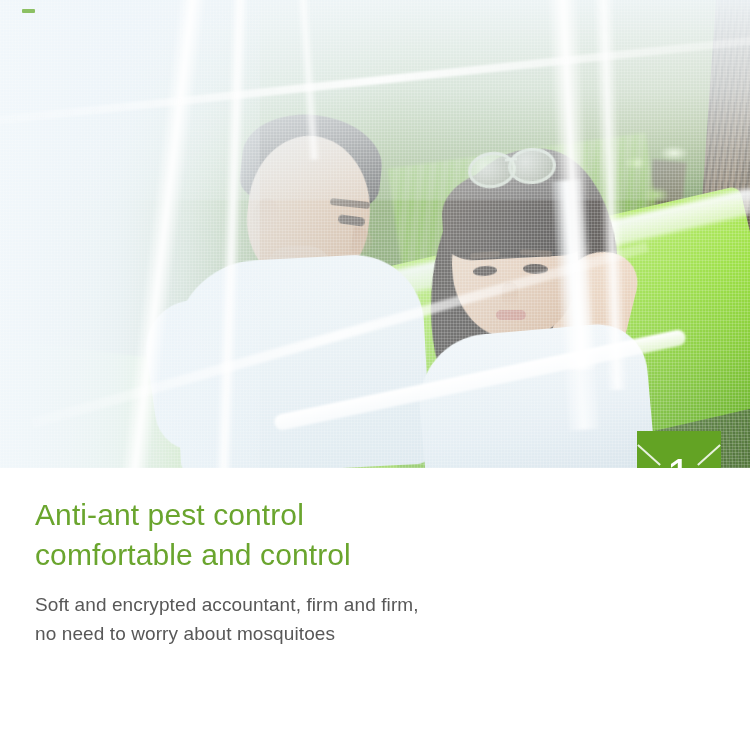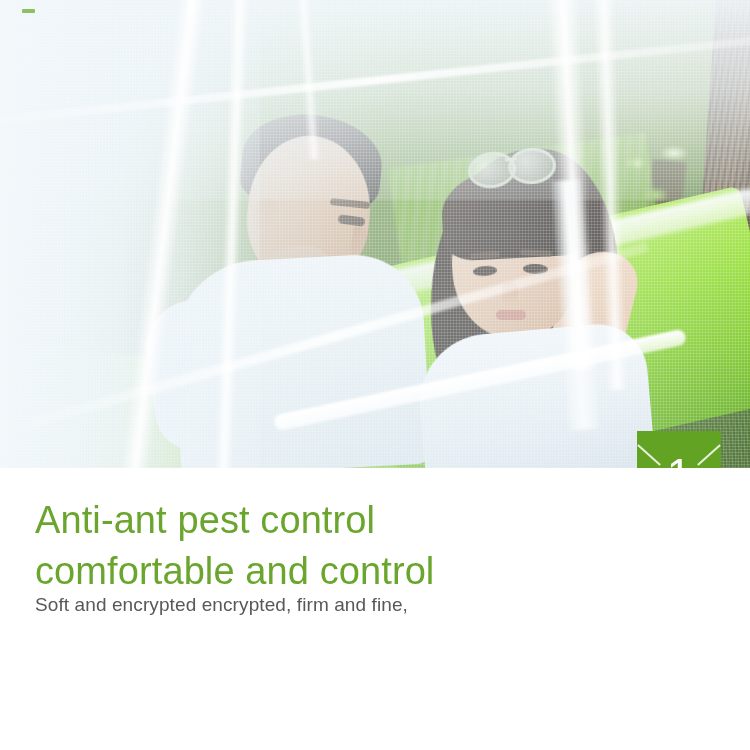--- a/index.html
+++ b/index.html
@@ -378,21 +378,21 @@
     width: 750px;
     height: 282px;
     background: #ffffff;
   }
   .headline {
     position: absolute;
     left: 35px;
     top: 27px;
     width: 560px;
     color: #6aa52e;
-    font-size: 38px;
+    font-size: 30px;
     font-weight: 400;
     line-height: 1.33;
     letter-spacing: .1px;
   }
   .headline .ln { display: block; white-space: nowrap; }
   .subtext {
     position: absolute;
     left: 35px;
     top: 122px;
     width: 600px;
@@ -472,17 +472,18 @@
     <span class="badge-tick tick-br"></span>
     <span class="badge-num">1</span>
   </div>
 
   <div class="content">
     <div class="headline">
       <span class="ln">Anti-ant pest control</span>
       <span class="ln">comfortable and control</span>
     </div>
     <div class="subtext">
-      <span class="ln">Soft and encrypted encrypted, firm and fine,</span>
+      <span class="ln">Soft and encrypted accountant, firm and firm,</span>
+      <span class="ln">no need to worry about mosquitoes</span>
     </div>
   </div>
 
 </div>
 
 </body></html>

